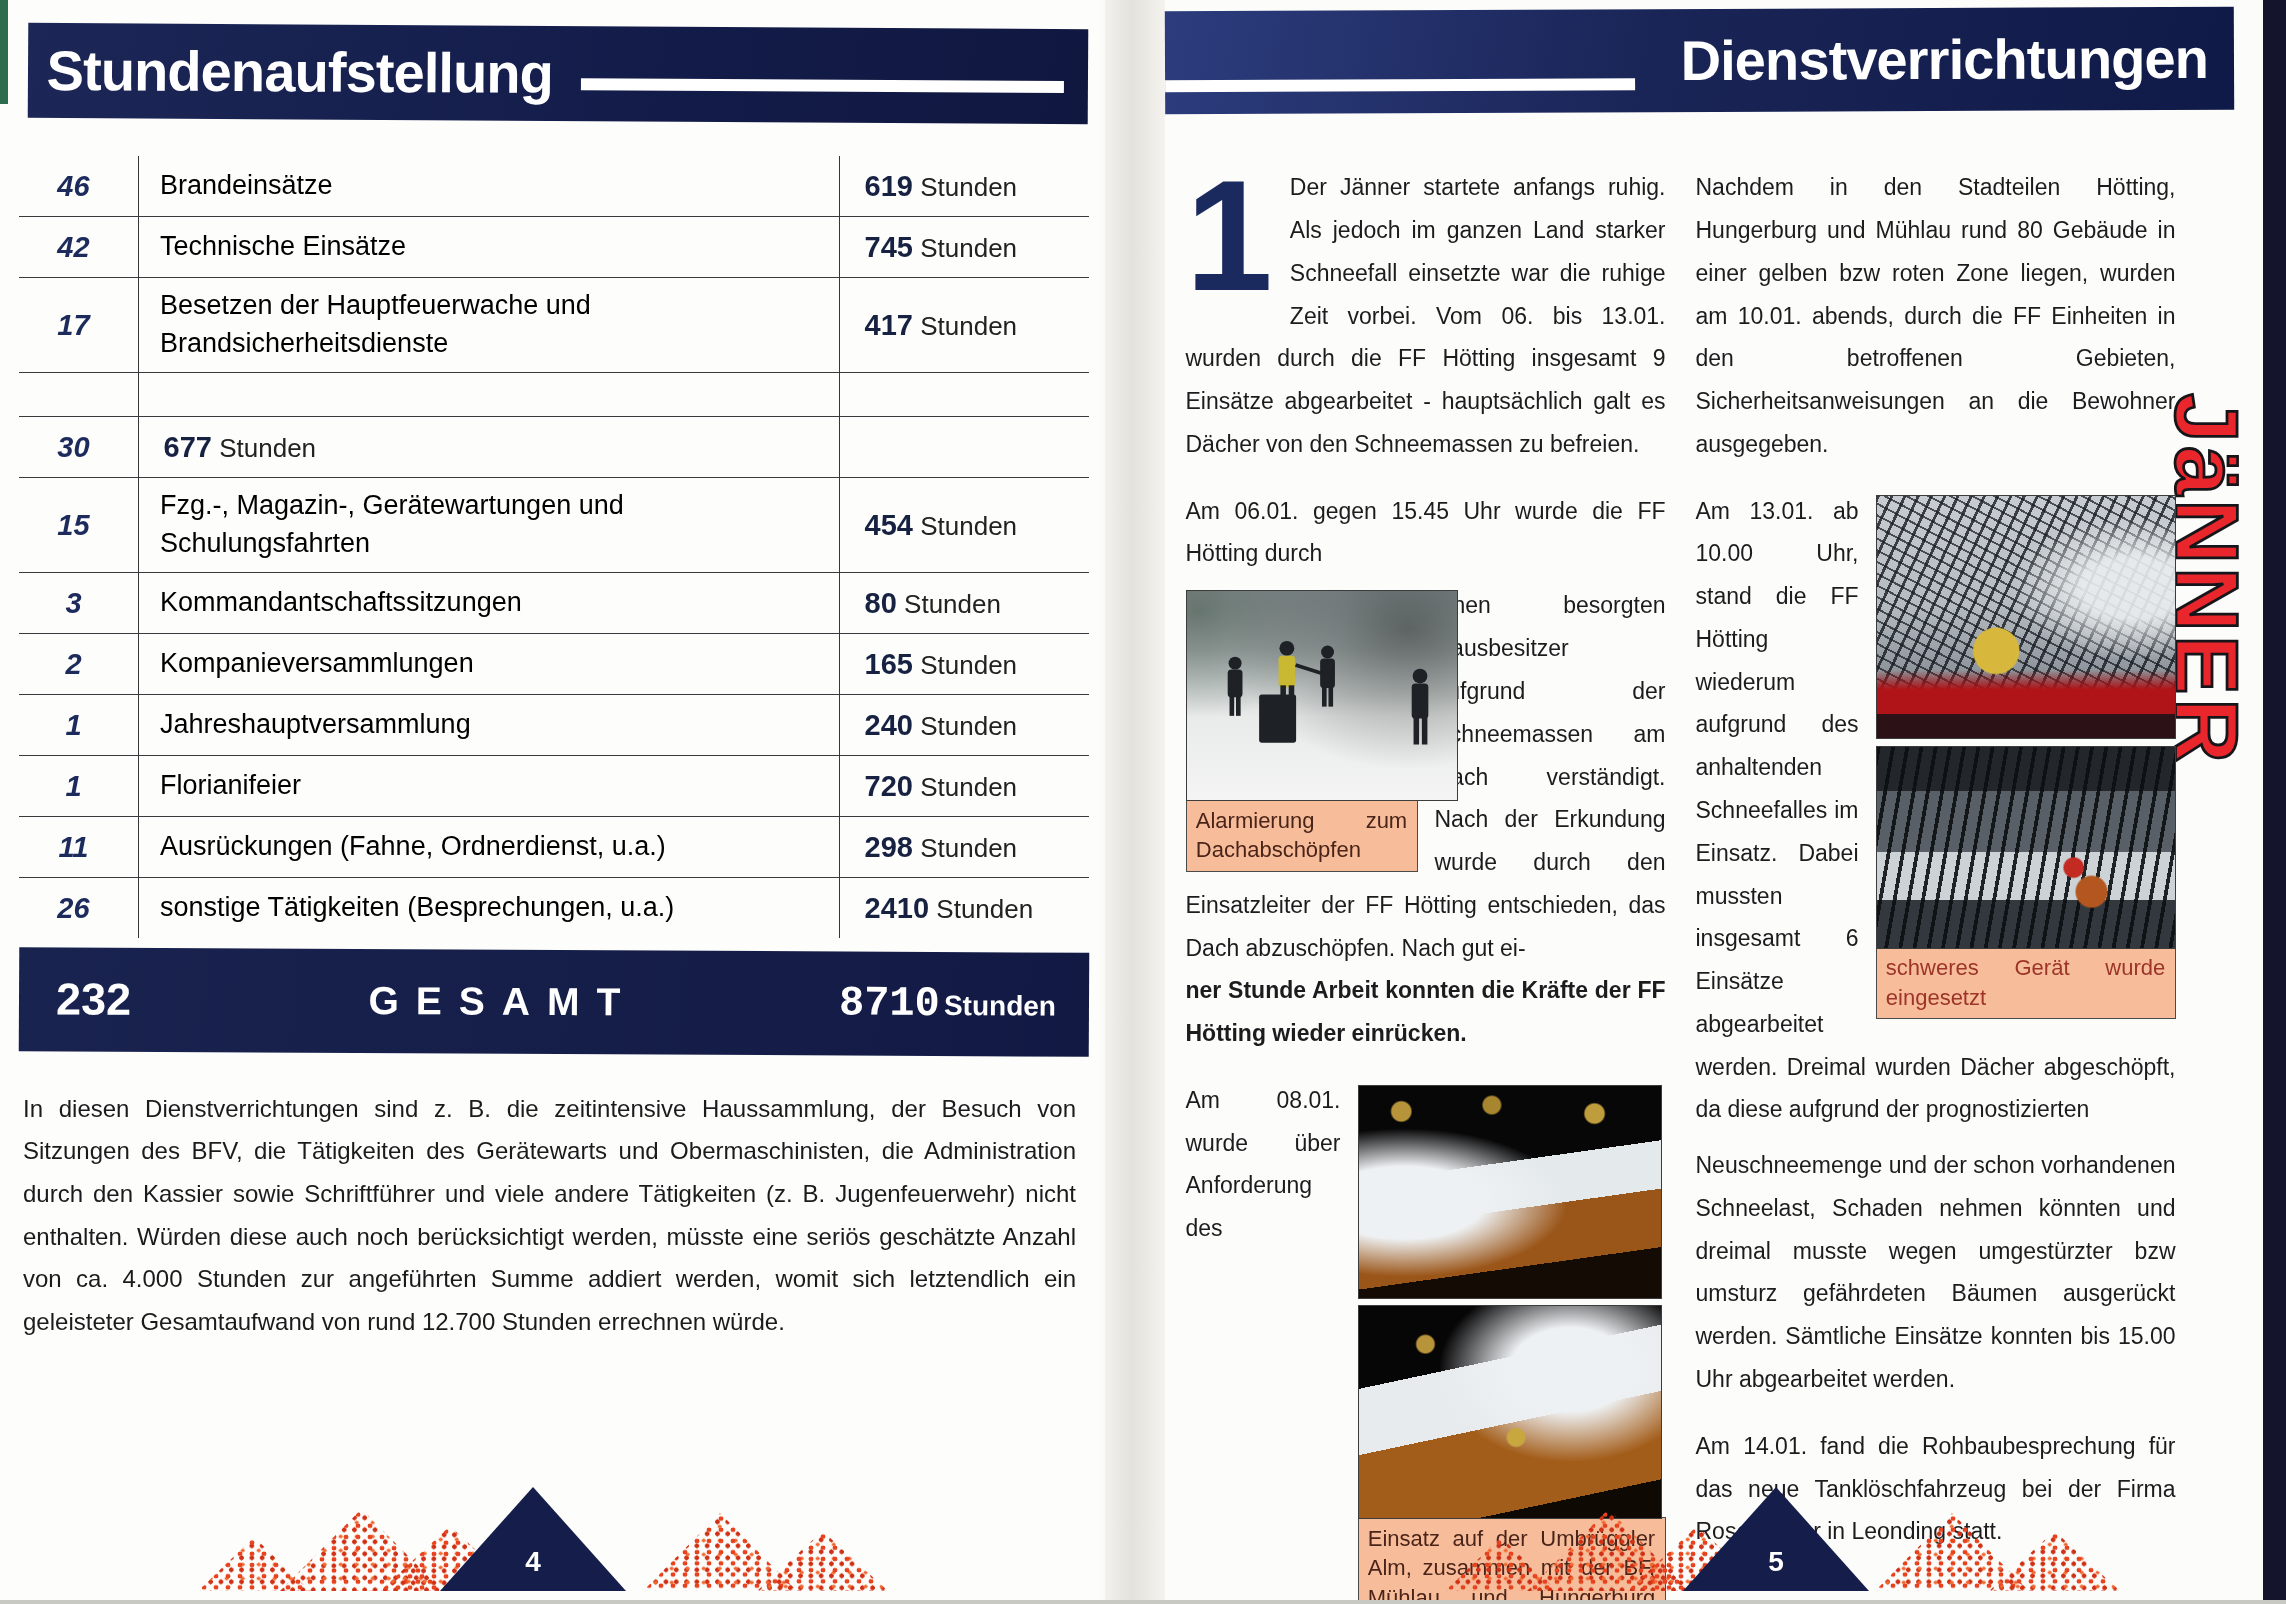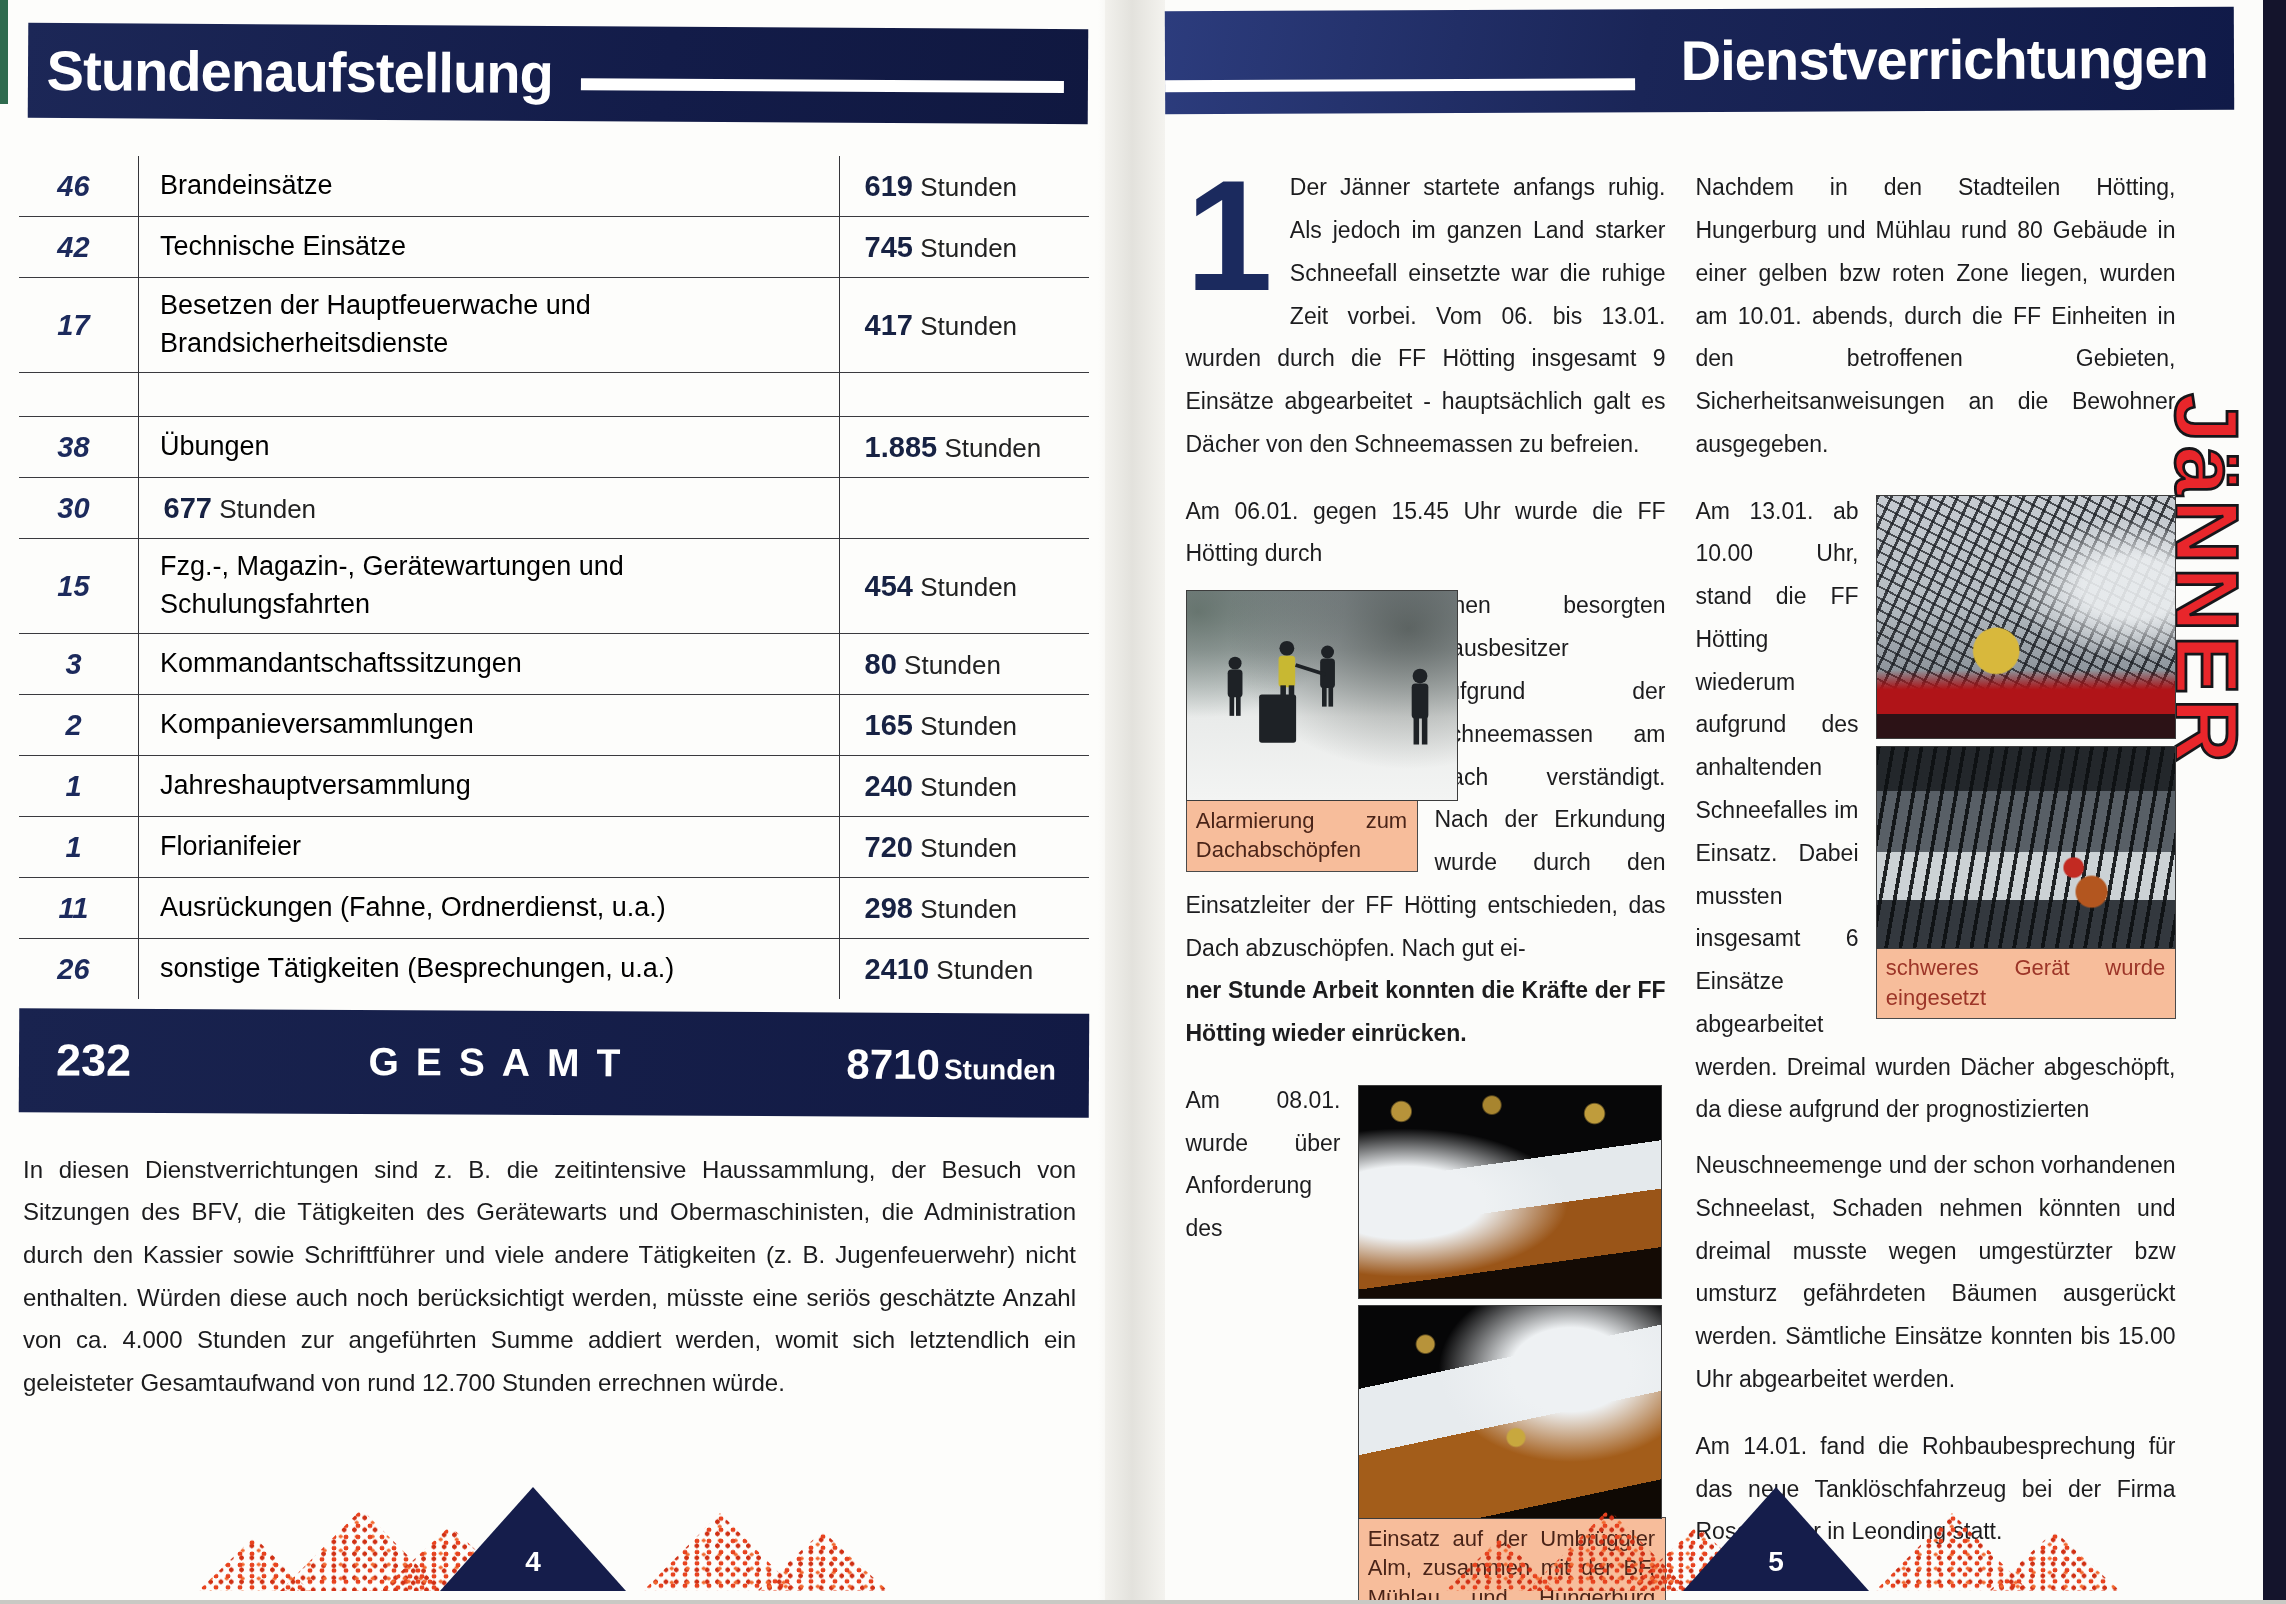--- a/index.html
+++ b/index.html
@@ -41,21 +41,21 @@
   .cell-label{font-size:27px;color:#000000;padding:9.3px 22.4px 9.3px 22.4px;line-height:1.4;}
   .cell-hours{padding-left:26px;font-size:26px;color:#222;}
   .hours-num{font-weight:bold;color:#172243;font-size:29px;}
 
   .gesamt{display:grid;grid-template-columns:196px 1fr 298px;align-items:center;
     background:linear-gradient(95deg,#19234f,#121a44);color:#fff;height:104px;
     margin:11.2px 0 0 18.6px;width:1070px;transform:rotate(.3deg);}
   .gesamt .g-count{font-size:45px;font-weight:bold;padding-left:37px;}
   .gesamt .g-label{font-size:39px;font-weight:bold;letter-spacing:17px;text-align:center;}
   .gesamt .g-hours{text-align:right;padding-right:33px;white-space:nowrap;}
-  .gesamt .g-num{font-size:42px;font-weight:bold;}
+  .gesamt .g-num{font-size:42px;font-weight:bold;font-family:Liberation Mono, monospace;}
   .gesamt .g-unit{font-size:28px;font-weight:bold;}
 
   .footnote{margin:34px 18.6px 0 23px;width:1053px;font-size:24px;line-height:1.78;
     text-align:justify;color:#1b1b1d;}
 
   
   .rcontent{position:relative;margin:54px 0 0 20.5px;width:990px;}
   .cols{display:flex;gap:30px;}
   .col{width:480px;font-size:23px;line-height:1.86;text-align:justify;color:#1c1c1e;}
   .col p{margin:0 0 24px 0;}
@@ -163,27 +163,20 @@
     </div>
 
     <div class="trow empty">
       <div class="cell-count"></div>
       <div class="cell-label"></div>
       <div class="cell-hours">
         <span class="hours-num"></span><span class="hours-unit"></span>
       </div>
     </div>
 
-    <div class="trow">
-      <div class="cell-count">38</div>
-      <div class="cell-label">Übungen</div>
-      <div class="cell-hours">
-        <span class="hours-num">1.885</span><span class="hours-unit"> Stunden</span>
-      </div>
-    </div>
 
     <div class="trow">
       <div class="cell-count">30</div>
       <div class="cell-hours">
         <span class="hours-num">677</span><span class="hours-unit"> Stunden</span>
       </div>
     </div>
 
     <div class="trow">
       <div class="cell-count">15</div>

